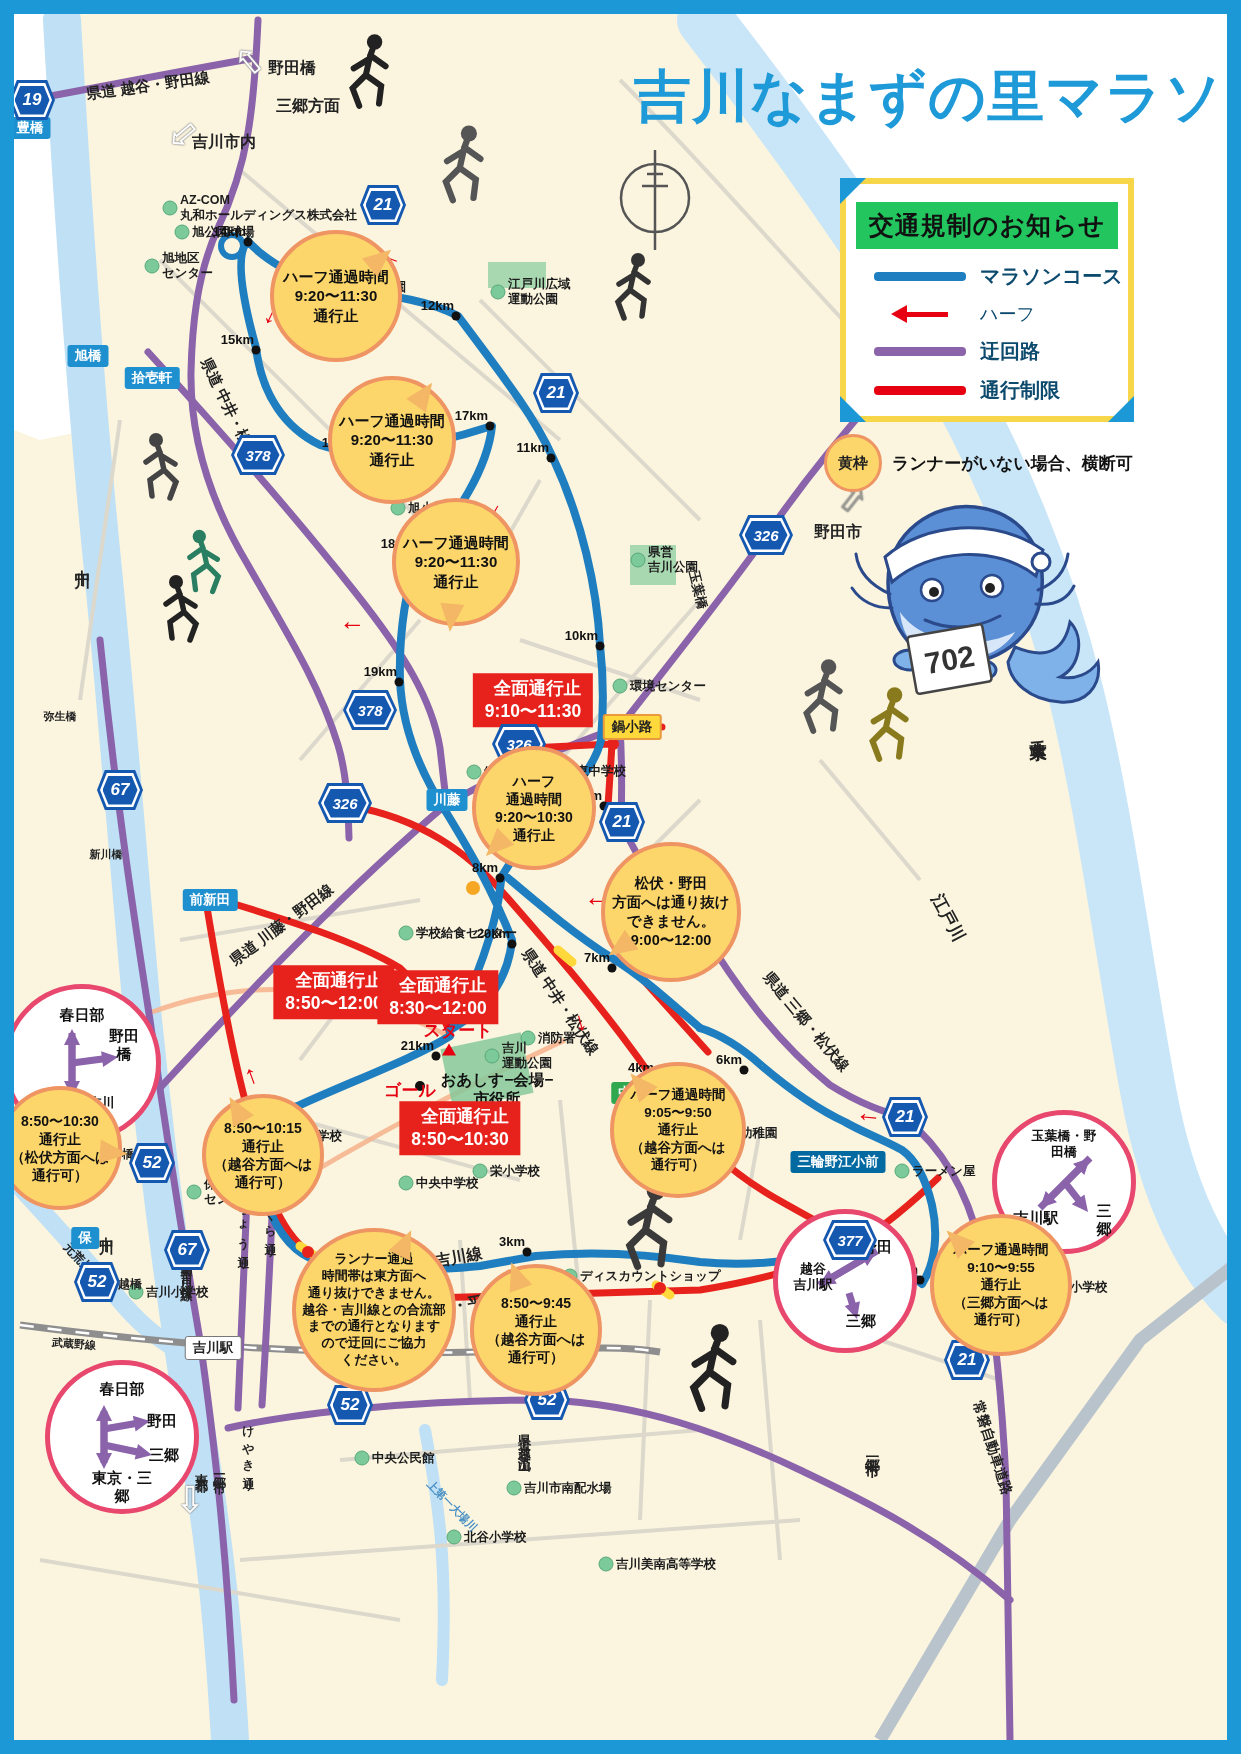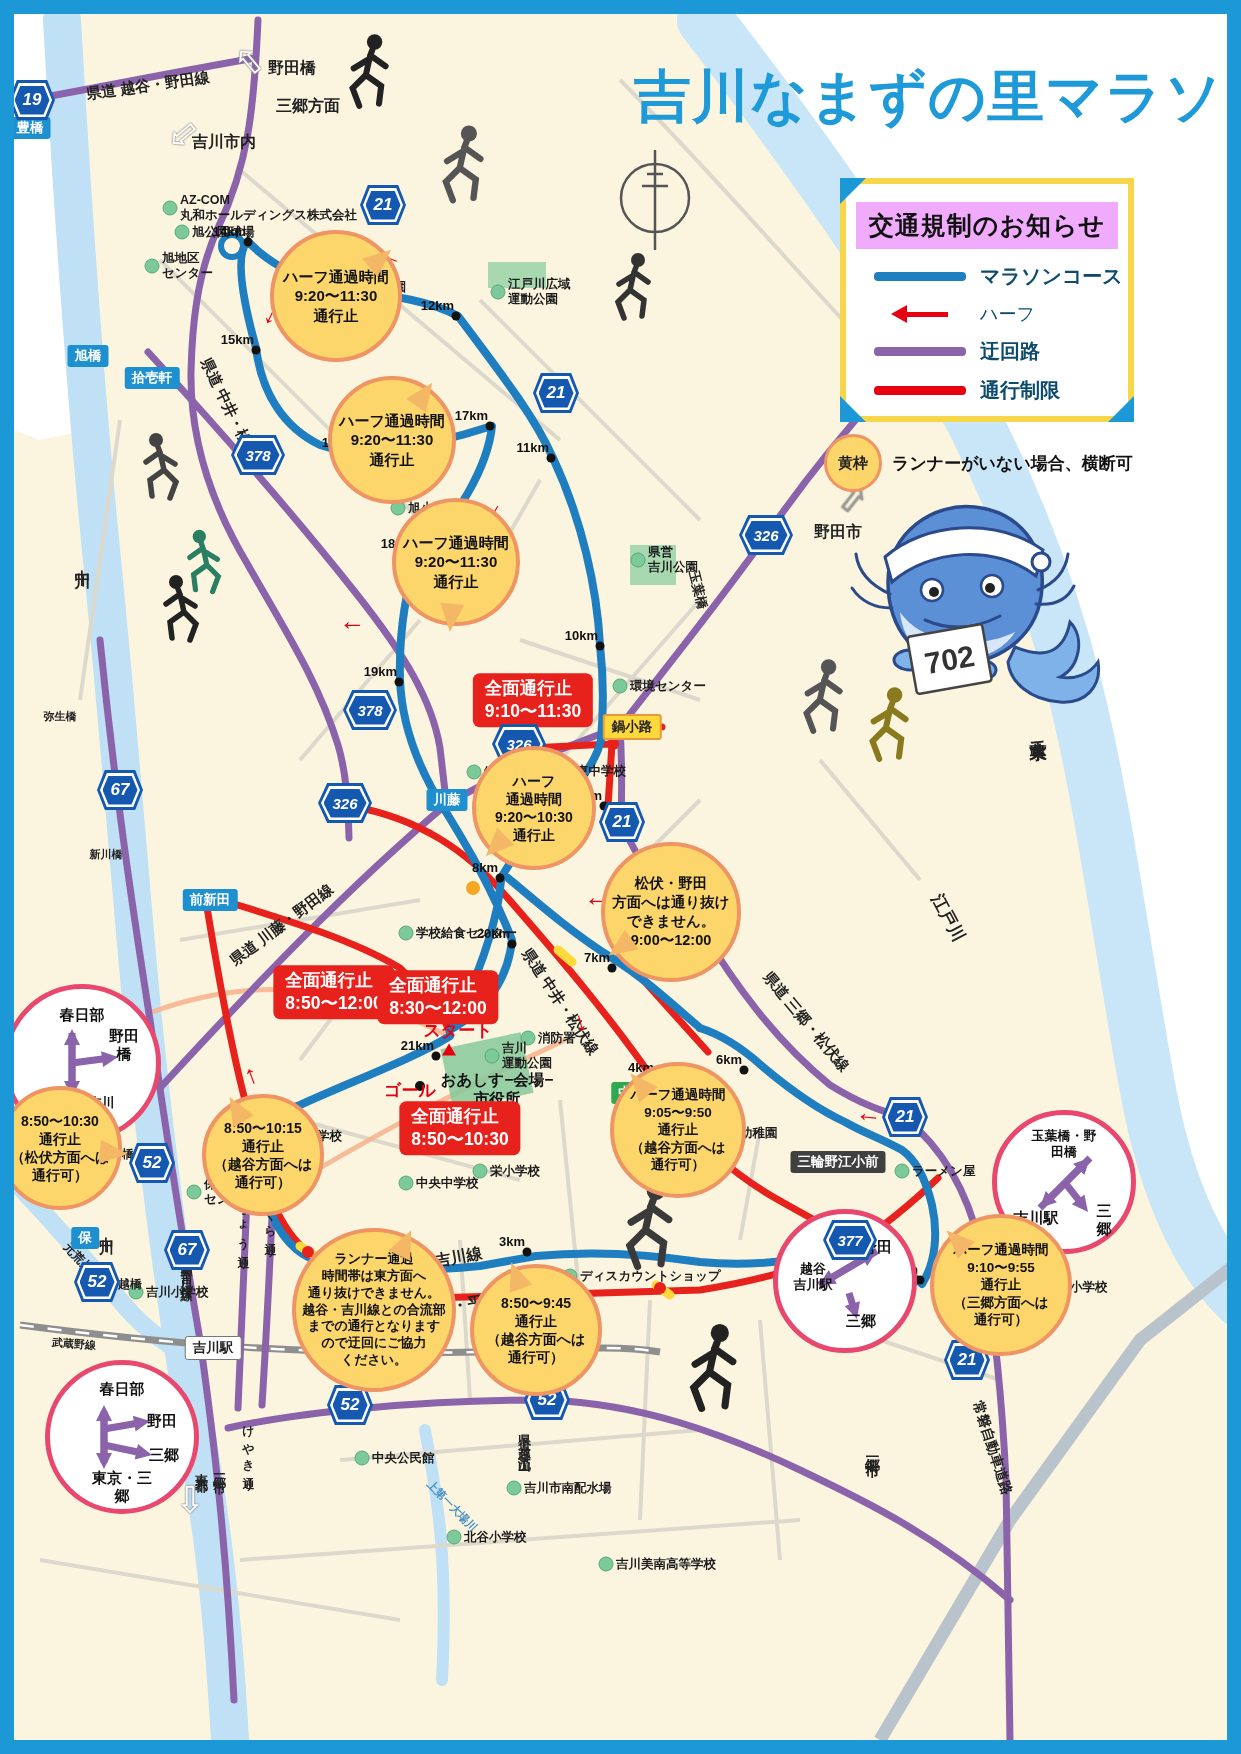--- a/index.html
+++ b/index.html
@@ -17,21 +17,21 @@
            color:#fff;font-weight:bold;font-size:27px;z-index:60;letter-spacing:1px;}
   .maintitle{left:634px;top:97px;transform:translate(0,-50%);font-size:57px;font-weight:800;
              color:#1f9ad8;letter-spacing:1px;white-space:nowrap;z-index:60;}
   
   .legend{left:840px;top:178px;width:294px;height:244px;background:#fff;border:6px solid #f8d64a;
           box-sizing:border-box;z-index:60;}
   .legend .corner{position:absolute;width:26px;height:26px;background:#1b98d5;}
   .legend .c-tl{left:-6px;top:-6px;clip-path:polygon(0 0,100% 0,0 100%);}
   .legend .c-bl{left:-6px;bottom:-6px;clip-path:polygon(0 0,0 100%,100% 100%);}
   .legend .c-br{right:-6px;bottom:-6px;clip-path:polygon(100% 0,100% 100%,0 100%);}
-  .legend h2{margin:18px 10px 8px;background:#f0abfc;font-size:25px;text-align:center;
+  .legend h2{margin:18px 10px 8px;background:#22c55e;font-size:25px;text-align:center;
              padding:7px 0;color:#111;letter-spacing:1px;}
   .legrow{display:flex;align-items:center;gap:14px;padding:6px 0 6px 28px;}
   .legline{width:92px;height:9px;border-radius:4px;flex:none;}
   .leg-arrow{width:50px;height:5px;background:#e60012;position:relative;flex:none;margin-left:24px;margin-right:18px;}
   .leg-arrow::before{content:"";position:absolute;left:-16px;top:-7px;border:9px solid transparent;
                      border-right:16px solid #e60012;}
   .leglabel{font-size:20px;font-weight:bold;color:#0c4a6e;}
   .leglabel.thin{font-weight:normal;font-size:18px;}
   
   .notecircle{left:853px;top:463px;width:52px;height:52px;border-radius:50%;background:#fcd66a;
@@ -40,35 +40,35 @@
   .notetext{left:892px;top:463px;transform:translate(0,-50%);font-size:17px;font-weight:bold;color:#111;
             white-space:nowrap;z-index:60;}
   
   .bubble{transform:translate(-50%,-50%);background:#fcd66a;border:4px solid #ef9463;border-radius:50%;
           display:flex;align-items:center;justify-content:center;text-align:center;z-index:45;
           color:#111;font-weight:bold;white-space:pre-line;line-height:1.3;}
   .tailwrap{position:absolute;inset:0;pointer-events:none;}
   .tailtri{position:absolute;left:50%;top:-22px;transform:translateX(-50%);width:0;height:0;
            border:12px solid transparent;border-bottom:28px solid #f3b765;}
   
-  .cbox{background:#e7211b;color:#fff;font-weight:bold;text-align:left;padding:4px 12px;border-radius:7px;
+  .cbox{background:#e7211b;color:#fff;font-weight:bold;text-align:right;padding:4px 12px;border-radius:0;
         white-space:pre-line;transform:translate(-50%,-50%);font-size:17.5px;line-height:1.3;z-index:30;}
   
   .badge{transform:translate(-50%,-50%);z-index:40;display:flex;align-items:center;justify-content:center;}
   .badge .bh{position:absolute;clip-path:polygon(0% 50%,17% 0%,83% 0%,100% 50%,83% 100%,17% 100%);}
   .badge .bo{inset:0;background:#1558b0;}
   .badge .bw{inset:3px;background:#fff;}
   .badge .bi{inset:5px;background:#1558b0;}
   .badge span{position:relative;color:#fff;font-weight:bold;font-size:17px;z-index:1;font-style:italic;}
   
   .albl{transform:translate(-50%,-50%);font-weight:bold;font-size:13.5px;padding:2px 7px;border-radius:3px;
         white-space:nowrap;z-index:35;}
   .albl.b{background:#1e90cf;color:#fff;}
   .albl.g{background:#2fa84f;color:#fff;}
-  .albl.r{background:#404040;color:#fff;}
+  .albl.r{background:#0369a1;color:#fff;}
   .albl.y{background:#ffd83c;color:#222;border:2px solid #e89a3c;}
   .albl.w{background:#fff;color:#222;border:1.5px solid #777;}
   
   .fac{font-size:12.5px;font-weight:600;color:#1c1c1c;white-space:pre-line;transform:translate(0,-50%);
        line-height:1.2;z-index:10;}
   .facdot{width:13px;height:13px;border-radius:50%;background:#7cc99a;border:1px solid #58a878;
           transform:translate(-50%,-50%);z-index:9;}
   
   .roadlbl{font-weight:bold;color:#222;white-space:pre;z-index:10;}
   .roadlbl.vert{writing-mode:vertical-rl;letter-spacing:3px;}

